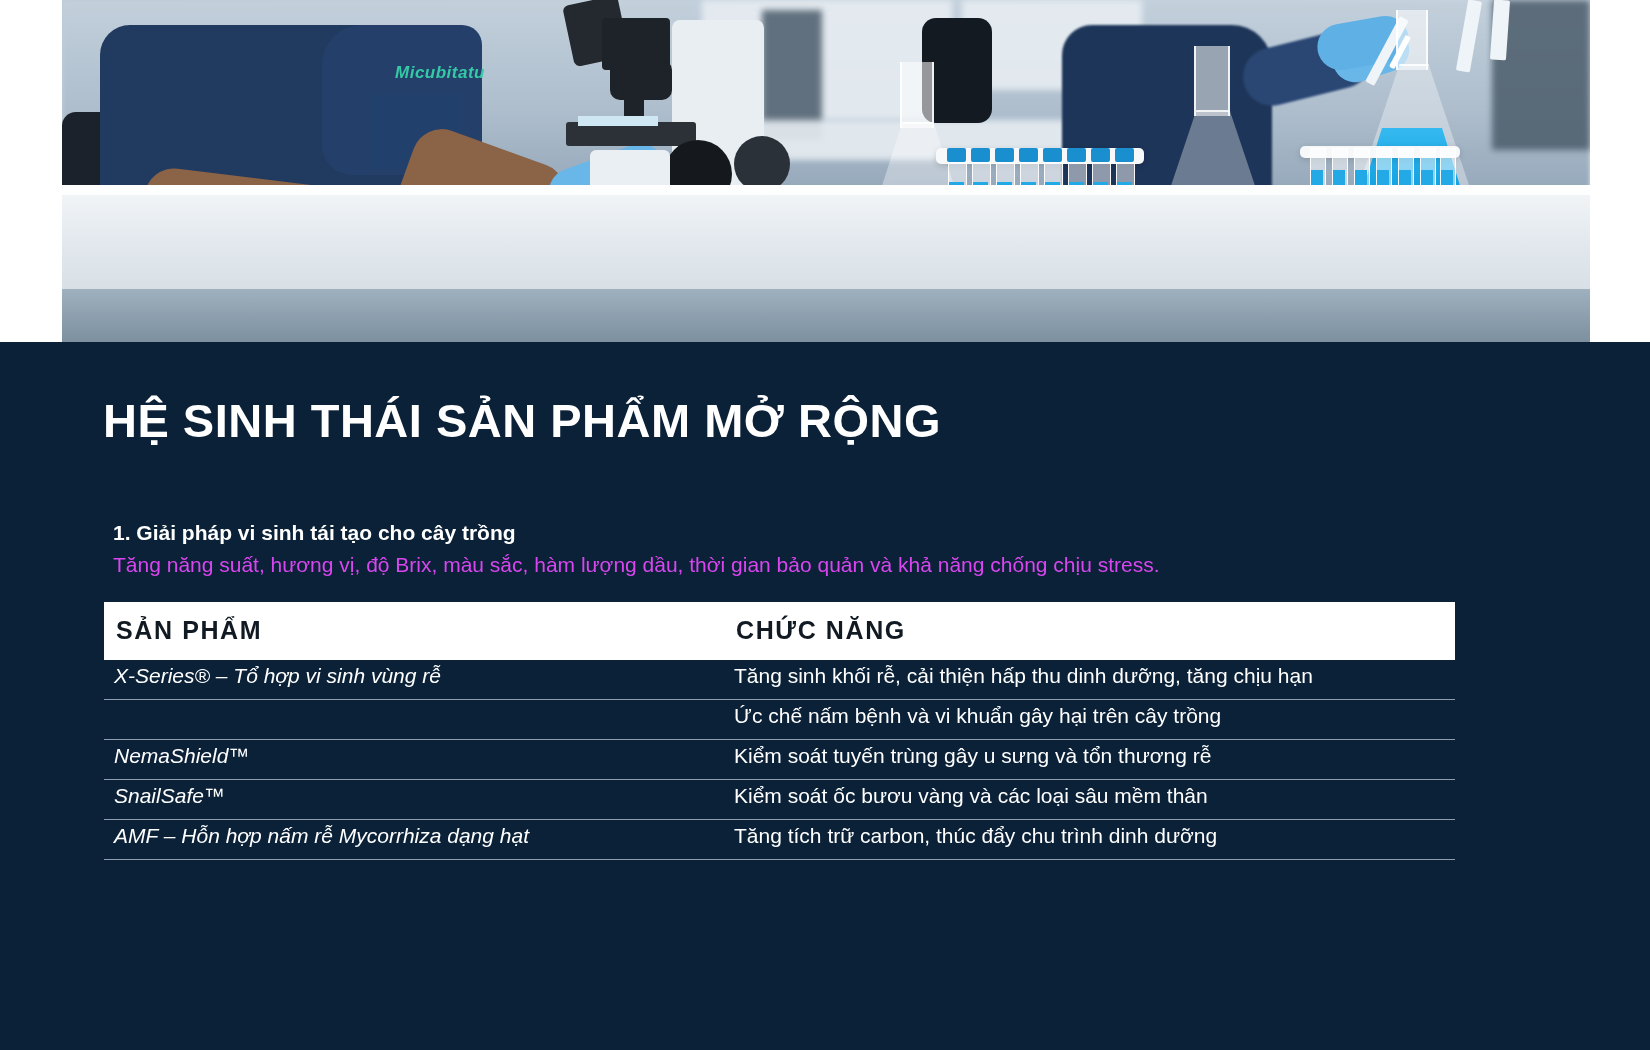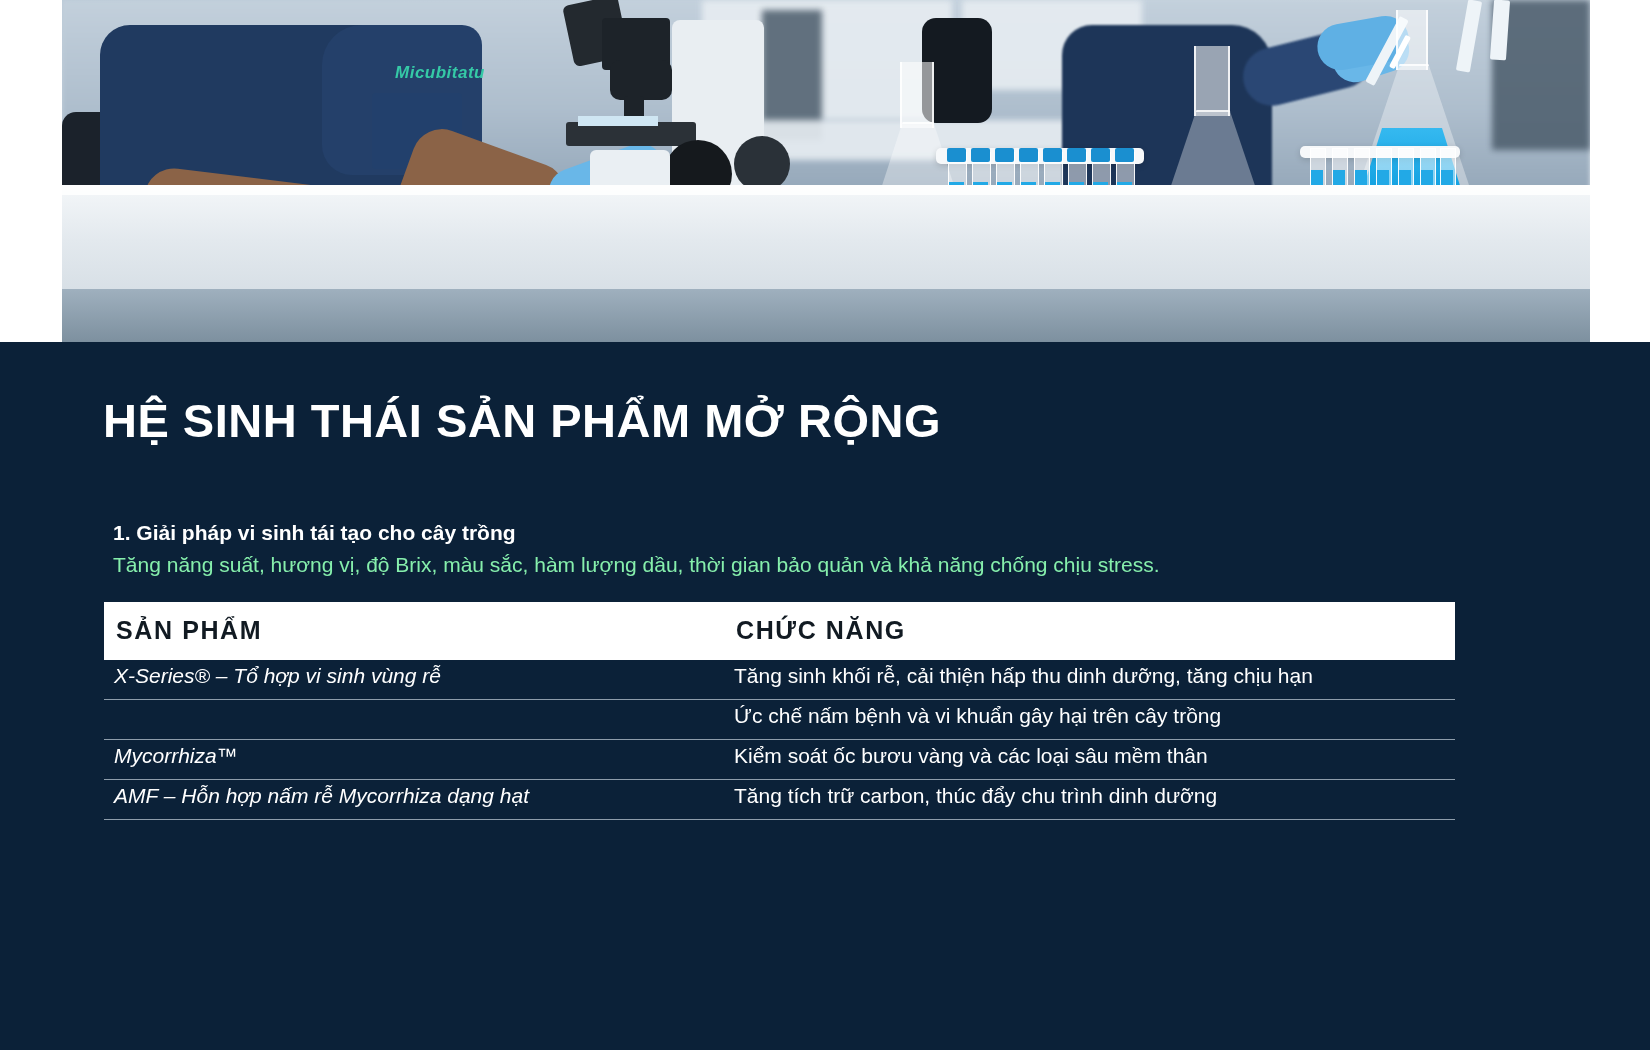--- a/index.html
+++ b/index.html
@@ -103,21 +103,21 @@
     color:#ffffff;font-size:47px;font-weight:700;letter-spacing:.5px;
     white-space:nowrap;
   }
 
   .sub-head{
     position:absolute;left:113px;top:179px;
     color:#ffffff;font-size:21px;font-weight:700;white-space:nowrap;
   }
   .sub-desc{
     position:absolute;left:113px;top:211px;
-    color:#86efac;font-size:21px;font-weight:400;white-space:nowrap;
+    color:#d946ef;font-size:21px;font-weight:400;white-space:nowrap;
   }
 
   .table{
     position:absolute;left:104px;top:260px;width:1351px;
   }
   .thead{
     background:#ffffff;height:58px;position:relative;
   }
   .thead .th{
     position:absolute;top:14px;color:#111a22;
@@ -287,21 +287,25 @@
     </div>
 
     <div class="trow">
       <div class="cell cell-a">X-Series® – Tổ hợp vi sinh vùng rễ</div>
       <div class="cell cell-b">Tăng sinh khối rễ, cải thiện hấp thu dinh dưỡng, tăng chịu hạn</div>
     </div>
     <div class="trow">
       <div class="cell cell-b">Ức chế nấm bệnh và vi khuẩn gây hại trên cây trồng</div>
     </div>
     <div class="trow">
-      <div class="cell cell-a">Mycorrhiza™</div>
+      <div class="cell cell-a">NemaShield™</div>
+      <div class="cell cell-b">Kiểm soát tuyến trùng gây u sưng và tổn thương rễ</div>
+    </div>
+    <div class="trow">
+      <div class="cell cell-a">SnailSafe™</div>
       <div class="cell cell-b">Kiểm soát ốc bươu vàng và các loại sâu mềm thân</div>
     </div>
     <div class="trow">
       <div class="cell cell-a">AMF – Hỗn hợp nấm rễ Mycorrhiza dạng hạt</div>
       <div class="cell cell-b">Tăng tích trữ carbon, thúc đẩy chu trình dinh dưỡng</div>
     </div>
 
   </div>
 </div>
 

